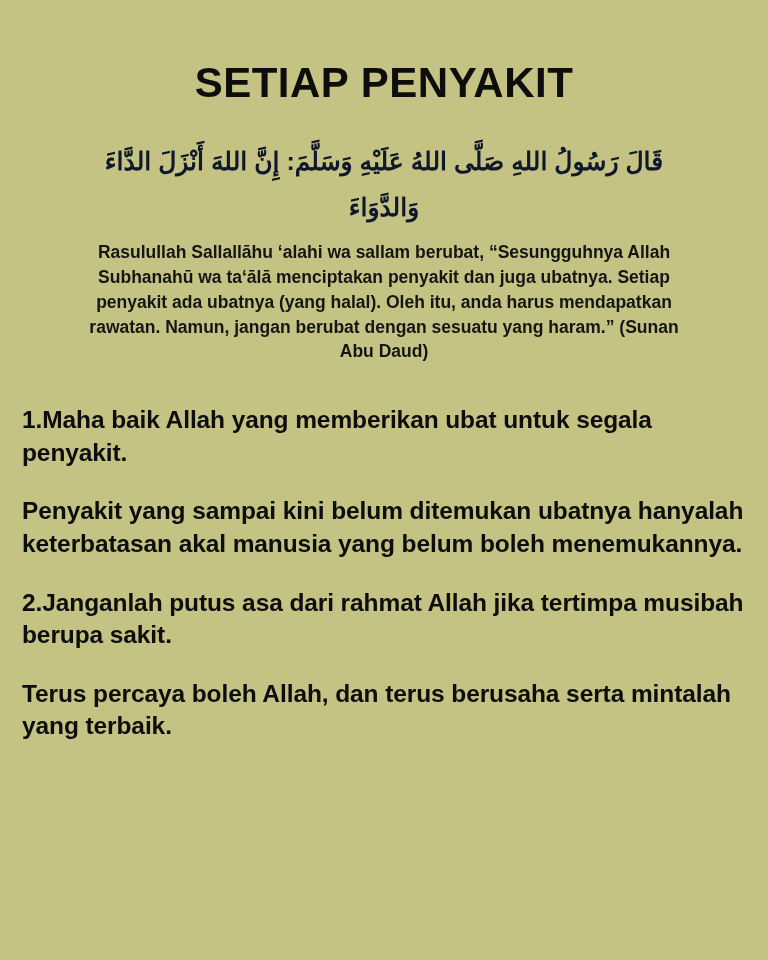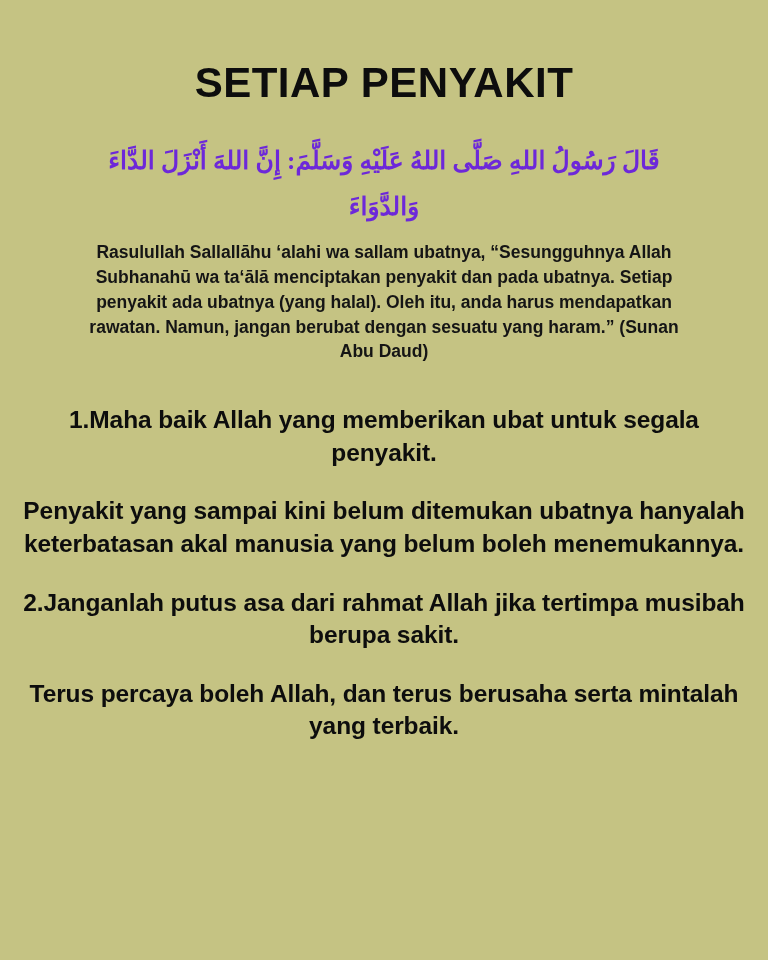--- a/index.html
+++ b/index.html
@@ -34,45 +34,44 @@
     color: #0d0d0d;
   }
 
   .hadith-block {
     text-align: center;
     margin-top: 30px;
     padding: 0 70px;
   }
   .arabic {
     direction: rtl;
-    font-family: Liberation Serif, serif;
+    font-family: Liberation Sans, sans-serif;
     font-size: 25px;
     line-height: 1.85;
-    color: #6d28d9;
+    color: #0f172a;
     font-weight: 600;
   }
   .arabic .ar-line {
     display: block;
   }
 
   .translation {
     margin-top: 10px;
     font-size: 17.5px;
     line-height: 1.42;
     color: #151515;
     font-weight: 600;
     padding: 0 12px;
   }
   .translation .it {
   }
 
   .body-block {
     margin-top: 40px;
     padding: 0 22px;
-    text-align: center;
   }
   .para {
     font-size: 24.5px;
     font-weight: bold;
     line-height: 1.33;
     color: #0d0d0d;
     margin-bottom: 26px;
     letter-spacing: -0.1px;
   }
   .para:last-child {
@@ -86,22 +85,22 @@
 
   <div class="title-block">
     <div class="title-line">SETIAP PENYAKIT</div>
   </div>
 
   <div class="hadith-block">
     <div class="arabic">
       <span class="ar-line">قَالَ رَسُولُ اللهِ صَلَّى اللهُ عَلَيْهِ وَسَلَّمَ: إِنَّ اللهَ أَنْزَلَ الدَّاءَ وَالدَّوَاءَ</span>
     </div>
     <div class="translation">
-      <span>Rasulullah </span><span class="it">Sallallāhu ‘alahi wa sallam</span><span> ubatnya,</span>
-      <span>“Sesungguhnya Allah Subhanahū wa ta‘ālā menciptakan penyakit dan pada ubatnya. Setiap penyakit ada ubatnya (yang halal). Oleh itu, anda harus mendapatkan rawatan. Namun, jangan berubat dengan sesuatu yang haram.” </span><span class="it">(Sunan Abu Daud)</span>
+      <span>Rasulullah </span><span class="it">Sallallāhu ‘alahi wa sallam</span><span> berubat,</span>
+      <span>“Sesungguhnya Allah Subhanahū wa ta‘ālā menciptakan penyakit dan juga ubatnya. Setiap penyakit ada ubatnya (yang halal). Oleh itu, anda harus mendapatkan rawatan. Namun, jangan berubat dengan sesuatu yang haram.” </span><span class="it">(Sunan Abu Daud)</span>
     </div>
   </div>
 
   <div class="body-block">
     <p class="para">1.Maha baik Allah yang memberikan ubat untuk segala penyakit.</p>
     <p class="para">Penyakit yang sampai kini belum ditemukan ubatnya hanyalah keterbatasan akal manusia yang belum boleh menemukannya.</p>
     <p class="para">2.Janganlah putus asa dari rahmat Allah jika tertimpa musibah berupa sakit.</p>
     <p class="para">Terus percaya boleh Allah, dan terus berusaha serta mintalah yang terbaik.</p>
   </div>
 

